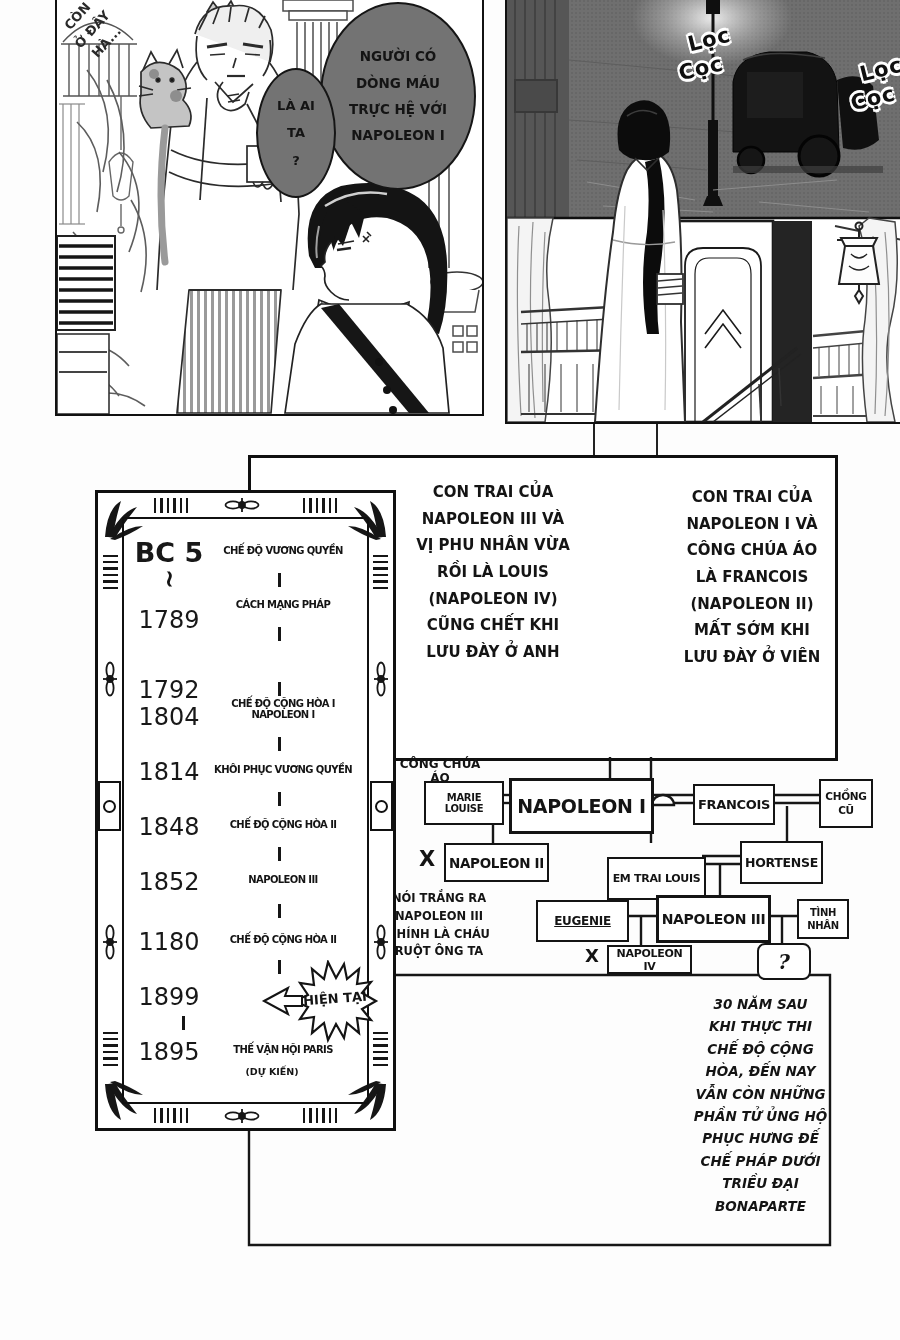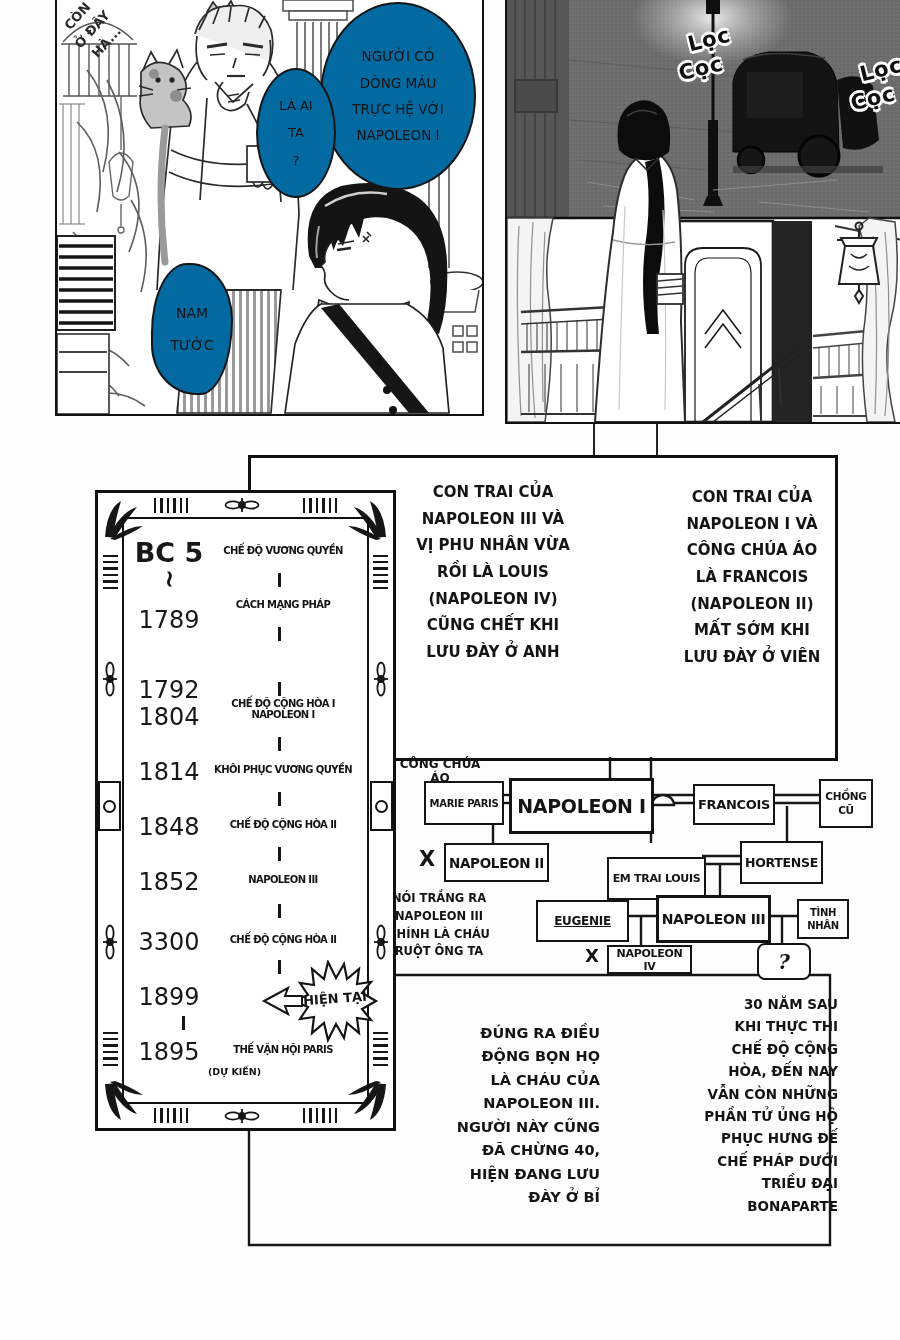--- a/index.html
+++ b/index.html
@@ -7,22 +7,22 @@
         font-family:"DejaVu Sans",sans-serif;color:#141414;}
   .ml{white-space:pre-line;}
   .abs{position:absolute;}
 
   
   .panel{position:absolute;border:2.5px solid #111;background:#fff;z-index:2;}
   #panel-left{left:55px;top:-2px;width:425px;height:414px;}
   #panel-right{left:505px;top:-2px;width:395px;height:422px;}
   .panel svg{position:absolute;left:0;top:0;}
 
-  .bubble{position:absolute;background:#0369a1;border:2.2px solid #151515;display:flex;
-          align-items:center;justify-content:center;text-align:center;font-weight:normal;z-index:3;}
+  .bubble{position:absolute;background:#737373;border:2.2px solid #151515;display:flex;
+          align-items:center;justify-content:center;text-align:center;font-weight:bold;z-index:3;}
   #bubble-main{left:263px;top:2px;width:152px;height:184px;border-radius:50%;
                font-size:13.5px;line-height:1.95;}
   #bubble-small{left:199px;top:68px;width:76px;height:126px;border-radius:50%;
                 font-size:13px;line-height:2.1;}
   #bubble-baron{left:94px;top:263px;width:78px;height:128px;
                 border-radius:46% 54% 42% 58% / 55% 45% 60% 40%;font-size:14px;line-height:2.3;}
   #hand-note{left:18px;top:288px;width:70px;transform:rotate(-48deg);font-size:13px;
              font-weight:bold;text-align:center;line-height:1.5;color:#2a2a2a;z-index:3;}
   .sfx{position:absolute;font-size:21px;font-weight:bold;color:#101010;line-height:1.25;
        transform:rotate(-14deg);text-indent:16px;z-index:3;letter-spacing:1px;
@@ -48,37 +48,37 @@
           background:repeating-linear-gradient(0deg,#161616 0 2.5px,transparent 2.5px 6.5px);}
   .sideblock{position:absolute;width:19px;height:46px;border:2px solid #111;background:#fff;
              display:flex;align-items:center;justify-content:center;}
   .sideblock .dot{width:9px;height:9px;border:2px solid #111;border-radius:50%;}
   .trow-year{position:absolute;left:4px;width:82px;text-align:center;font-size:24px;color:#181818;}
   .trow-label{position:absolute;left:84px;width:150px;text-align:center;font-weight:bold;
               font-size:10px;letter-spacing:-0.6px;white-space:nowrap;}
   .dash{position:absolute;left:154px;width:3.2px;height:14px;background:#161616;}
   #squiggle{position:absolute;left:30px;width:30px;text-align:center;font-size:24px;font-weight:bold;
             transform:rotate(90deg);}
-  #paris-note{position:absolute;left:84px;width:150px;font-weight:bold;font-size:9.5px;}
+  #paris-note{position:absolute;left:73px;width:150px;text-align:center;font-weight:bold;font-size:9.5px;}
 
   
   #burst{left:258px;top:960px;width:122px;height:84px;z-index:4;}
   #burst span{position:absolute;left:40px;top:31px;width:74px;text-align:center;
               font-size:13px;font-weight:bold;transform:rotate(-4deg);}
 
   
   .tbox{position:absolute;background:#fff;border:2px solid #141414;display:flex;align-items:center;
         justify-content:center;text-align:center;font-weight:bold;z-index:2;letter-spacing:-0.3px;}
   .thick{border-width:3px;}
   .xmark{position:absolute;font-weight:bold;z-index:2;}
   #tree-note, #tree-top-label{position:absolute;font-weight:bold;z-index:2;text-align:center;}
   #overlay-svg{position:absolute;left:0;top:0;z-index:1;pointer-events:none;}
 
   
-  .bottom-note{position:absolute;text-align:right;font-weight:bold;z-index:2;}
+  .bottom-note{position:absolute;text-align:center;font-weight:bold;z-index:2;font-style:italic;}
   #note-left{left:396px;top:1022px;width:204px;font-size:14.5px;line-height:1.62;}
   #note-right{left:683px;top:993px;width:155px;font-size:13.5px;line-height:1.66;}
 </style>
 </head>
 <body>
 
 <div id="page">
 
   <div class="panel" id="panel-left">
     <svg width="425" height="414" viewBox="0 0 425 414">
@@ -240,22 +240,20 @@
         <circle cx="336" cy="410" r="4" fill="#111" stroke="none"></circle>
       </g>
     </svg>
     <div class="bubble ml" id="bubble-main">NGƯỜI CÓ
 DÒNG MÁU
 TRỰC HỆ VỚI
 NAPOLEON I</div>
     <div class="bubble ml" id="bubble-small">LÀ AI
 TA
 ?</div>
-    <div class="bubble ml" id="bubble-baron">NAM
-TƯỚC</div>
     <div class="ml" id="hand-note">CÒN
 Ở ĐÂY
 HÀ...</div>
   </div>
 
   <div class="panel" id="panel-right">
     <svg width="395" height="422" viewBox="0 0 395 422">
       <defs>
         <radialGradient id="glow" cx="50%" cy="50%" r="50%">
           <stop offset="0%" stop-color="#f2f2f2" stop-opacity="0.95"></stop>
@@ -530,21 +528,21 @@
 
       <div class="trow-year" style="top:239px;">1814</div>
       <div class="trow-label" style="top:245px;">KHÔI PHỤC VƯƠNG QUYỀN</div>
 
       <div class="trow-year" style="top:294px;">1848</div>
       <div class="trow-label" style="top:300px;">CHẾ ĐỘ CỘNG HÒA II</div>
 
       <div class="trow-year" style="top:349px;">1852</div>
       <div class="trow-label" style="top:355px;">NAPOLEON III</div>
 
-      <div class="trow-year" style="top:409px;">3300</div>
+      <div class="trow-year" style="top:409px;">1180</div>
       <div class="trow-label" style="top:415px;">CHẾ ĐỘ CỘNG HÒA II</div>
 
       <div class="trow-year" style="top:464px;">1899</div>
 
       <div class="trow-year" style="top:519px;">1895</div>
       <div class="trow-label" style="top:525px;">THẾ VẬN HỘI PARIS</div>
       <div id="paris-note" style="top:547px;">(DỰ KIẾN)</div>
 
       <div class="dash" style="top:54px;"></div>
       <div class="dash" style="top:108px;"></div>
@@ -590,21 +588,21 @@
       <line x1="720" y1="864" x2="720" y2="897"></line>
       <line x1="625" y1="916" x2="658" y2="916"></line>
       <line x1="763" y1="916" x2="799" y2="916"></line>
       <line x1="641" y1="916" x2="641" y2="947"></line>
       <line x1="782" y1="916" x2="782" y2="945"></line>
     </g>
   </svg>
 
   <div id="tree-top-label" style="left:392px;top:757px;width:96px;font-size:12px;">CÔNG CHÚA ÁO</div>
 
-  <div class="tbox" style="left:424px;top:781px;width:76px;height:40px;font-size:10px;">MARIE PARIS</div>
+  <div class="tbox" style="left:424px;top:781px;width:76px;height:40px;font-size:10px;">MARIE LOUISE</div>
   <div class="tbox thick" style="left:509px;top:778px;width:139px;height:50px;font-size:19px;">NAPOLEON I</div>
   <div class="tbox" style="left:693px;top:784px;width:78px;height:37px;font-size:13px;">FRANCOIS</div>
   <div class="tbox ml" style="left:819px;top:779px;width:50px;height:45px;font-size:10.5px;line-height:1.3;">CHỒNG
 CŨ</div>
 
   <div class="xmark" style="left:419px;top:847px;font-size:21px;">X</div>
   <div class="tbox" style="left:444px;top:843px;width:101px;height:35px;font-size:13.5px;">NAPOLEON II</div>
   <div class="tbox" style="left:607px;top:841px;width:95px;height:39px;font-size:11px;margin-top:16px;">EM TRAI LOUIS</div>
   <div class="tbox" style="left:740px;top:841px;width:79px;height:39px;font-size:12.5px;">HORTENSE</div>
 
@@ -615,28 +613,20 @@
 
   <div class="xmark" style="left:585px;top:945px;font-size:18px;">X</div>
   <div class="tbox" style="left:607px;top:945px;width:81px;height:25px;font-size:11px;">NAPOLEON IV</div>
   <div class="tbox" style="left:757px;top:943px;width:50px;height:33px;font-size:20px;border-radius:8px;border-width:2.5px;font-family:'DejaVu Serif',serif;font-style:italic;">?</div>
 
   <div id="tree-note" class="ml" style="left:388px;top:890px;width:102px;font-size:11.5px;line-height:1.55;">NÓI TRẮNG RA
 NAPOLEON III
 CHÍNH LÀ CHÁU
 RUỘT ÔNG TA</div>
 
-  <div class="bottom-note ml" id="note-left">ĐÚNG RA ĐIỀU
-ĐỘNG BỌN HỌ
-LÀ CHÁU CỦA
-NAPOLEON III.
-NGƯỜI NÀY CŨNG
-ĐÃ CHỪNG 40,
-HIỆN ĐANG LƯU
-ĐÀY Ở BỈ</div>
   <div class="bottom-note ml" id="note-right">30 NĂM SAU
 KHI THỰC THI
 CHẾ ĐỘ CỘNG
 HÒA, ĐẾN NAY
 VẪN CÒN NHỮNG
 PHẦN TỬ ỦNG HỘ
 PHỤC HƯNG ĐẾ
 CHẾ PHÁP DƯỚI
 TRIỀU ĐẠI
 BONAPARTE</div>

